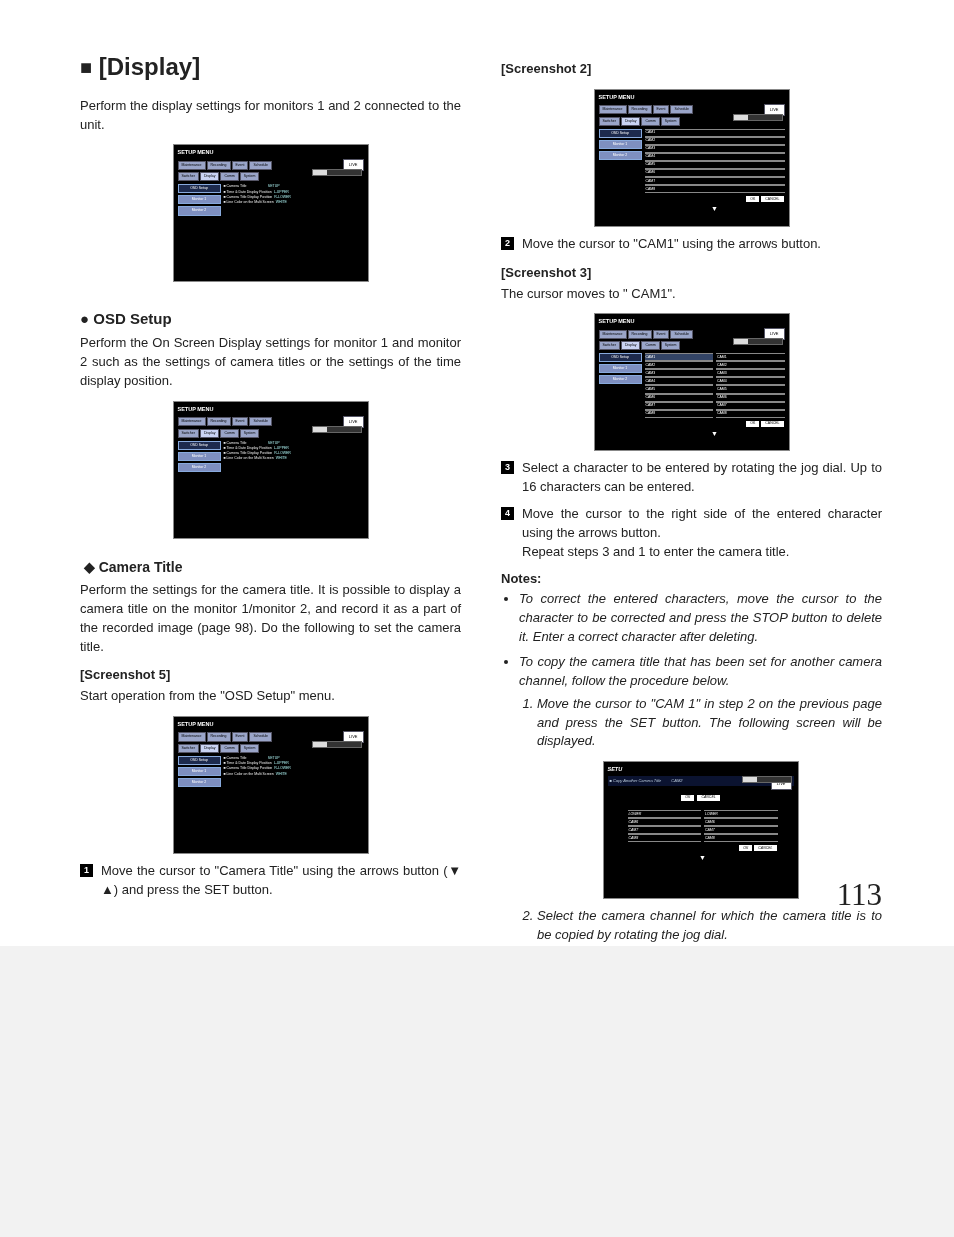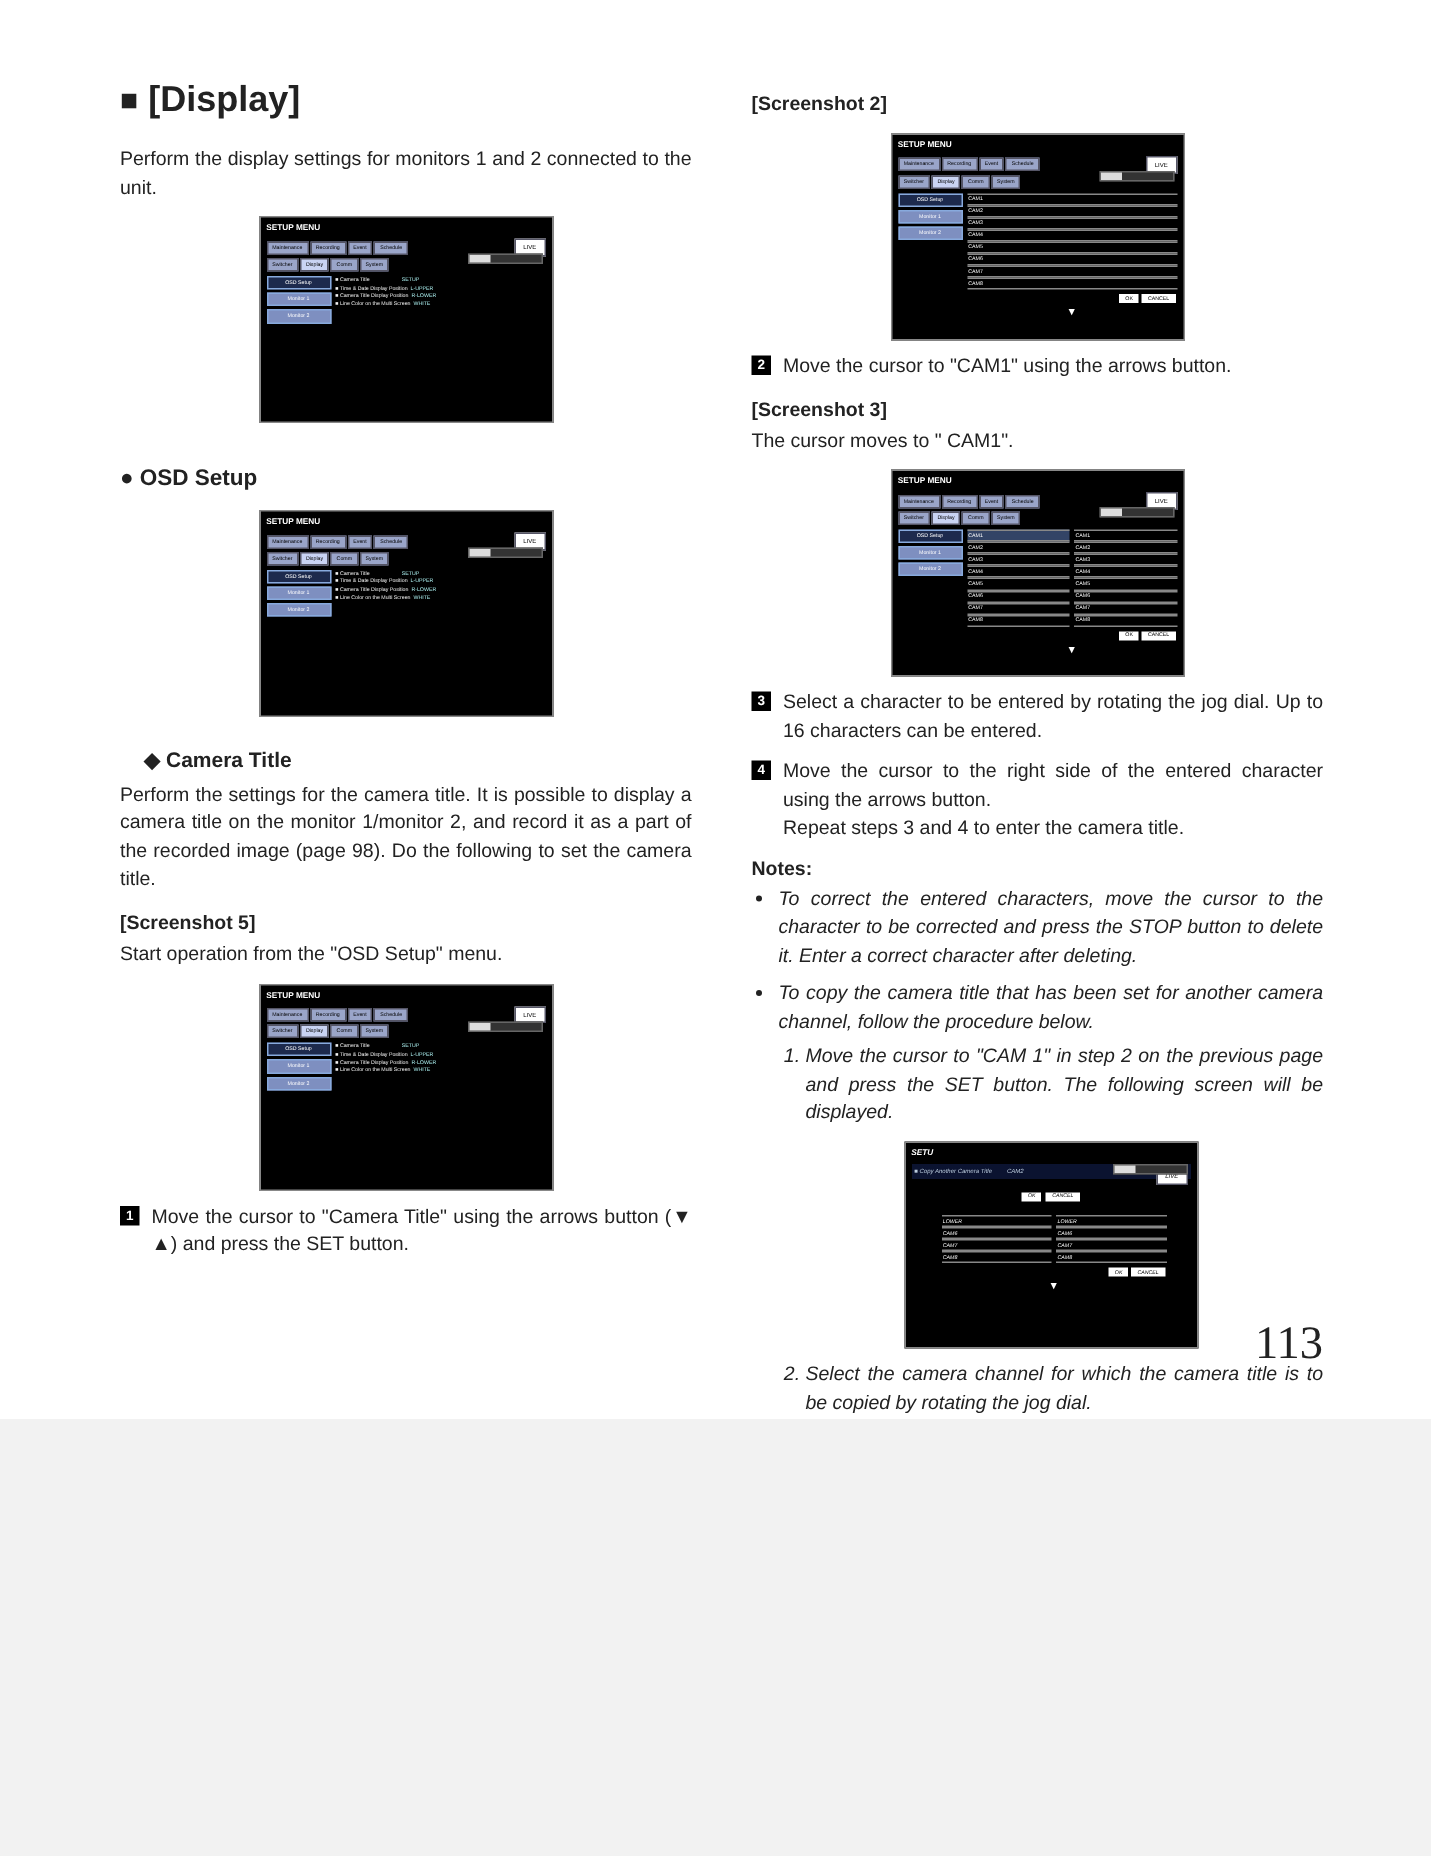--- a/index.html
+++ b/index.html
@@ -35,21 +35,21 @@
   }
   h1 .sq{font-size:20px;vertical-align:1px;}
   .sub-bullet{
     font-size:15px;
     font-weight:bold;
     margin:26px 0 4px 0;
   }
   .sub-dia{
     font-size:14px;
     font-weight:bold;
-    margin:18px 0 4px 16px;
+    margin:18px 0 4px 4px;
   }
   .bold-label{font-weight:bold;margin:10px 0 2px 0;}
   .just{text-align:justify;}
   .page-num{
     position:absolute;
     right:72px;
     bottom:28px;
     font-size:31px;
     font-family:"Times New Roman",serif;
   }
@@ -159,20 +159,21 @@
         </div>
         <div style="position:absolute;right:4px;top:24px;">
               <div class="prog">
                 <div class="fill"></div>
               </div>
             </div>
       </div>
     </div>
 
     <div class="sub-bullet">● OSD Setup</div>
+    <div class="just">Perform the On Screen Display settings for monitor 1 and monitor 2 such as the settings of camera titles or the settings of the time display position.</div>
 
     <div class="shot-wrap">
       <div class="shot">
         <div class="menu-title">SETUP MENU</div>
         <div class="tabrow">
           <span class="tab">Maintenance</span>
           <span class="tab">Recording</span>
           <span class="tab">Event</span>
           <span class="tab">Schedule</span>
           <span class="tab live">LIVE</span>
@@ -365,21 +366,21 @@
     </div>
 
     <div class="step">
       <div class="num">3</div>
       <div class="txt">Select a character to be entered by rotating the jog dial. Up to 16 characters can be entered.</div>
     </div>
     <div class="step">
       <div class="num">4</div>
       <div class="txt">
         <span>Move the cursor to the right side of the entered character using the arrows button.</span><br>
-        <span>Repeat steps 3 and 4 to enter the camera title.</span>
+        <span>Repeat steps 3 and 1 to enter the camera title.</span>
       </div>
     </div>
 
     <div class="notes-h">Notes:</div>
     <ul class="notes">
       <li>To correct the entered characters, move the cursor to the character to be corrected and press the STOP button to delete it. Enter a correct character after deleting.</li>
       <li>
         <span>To copy the camera title that has been set for another camera channel, follow the procedure below.</span>
         <ol class="sub">
           <li>Move the cursor to "CAM 1" in step 2 on the previous page and press the SET button. The following screen will be displayed.</li>

